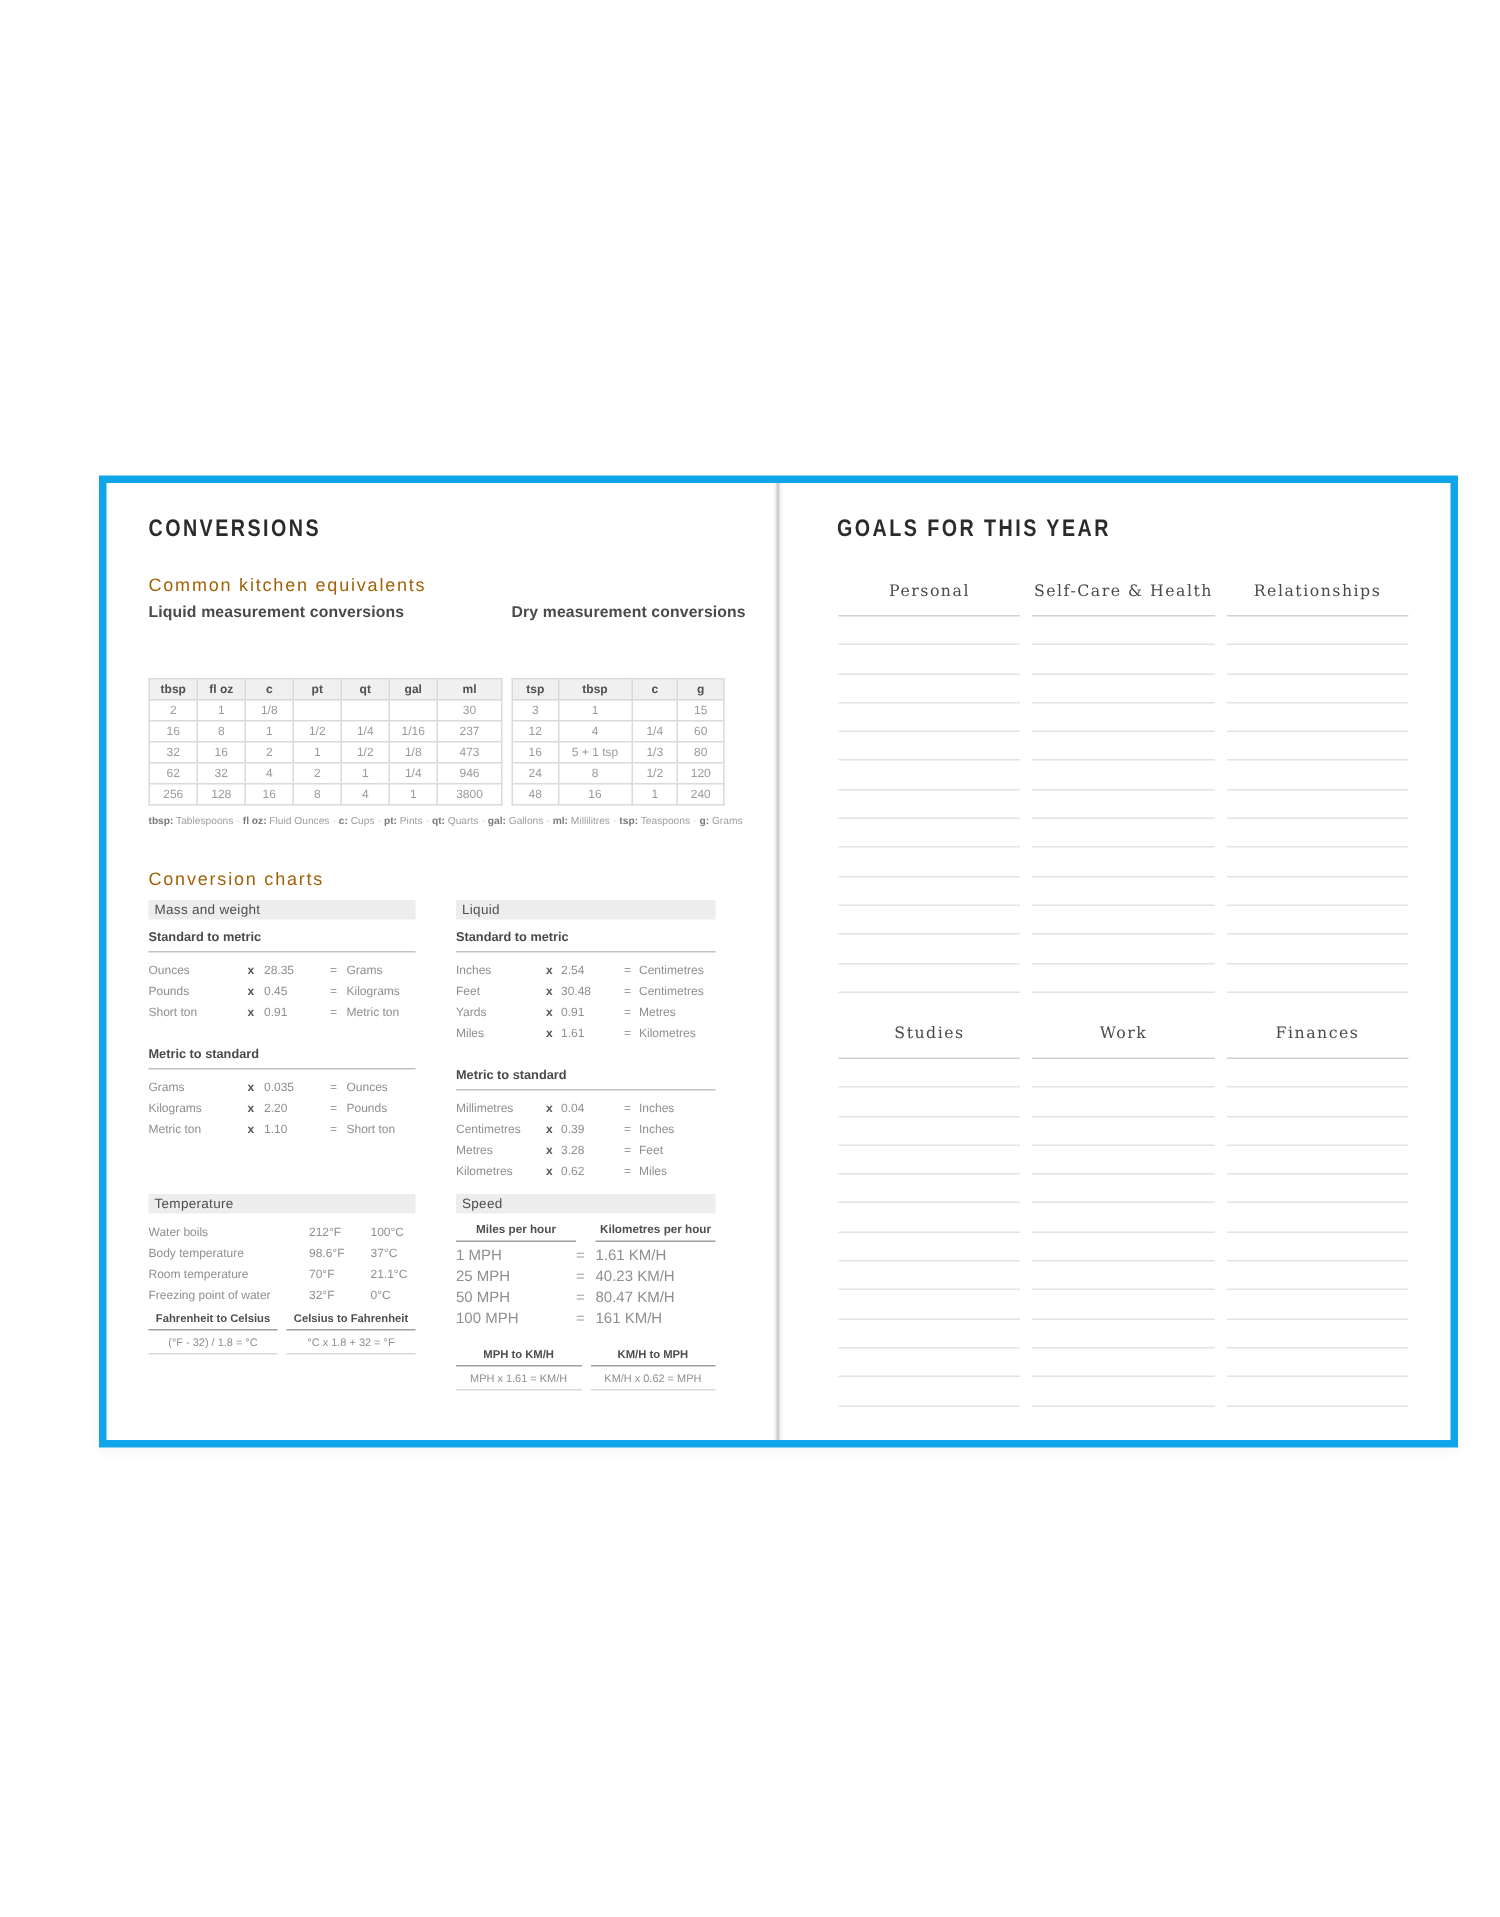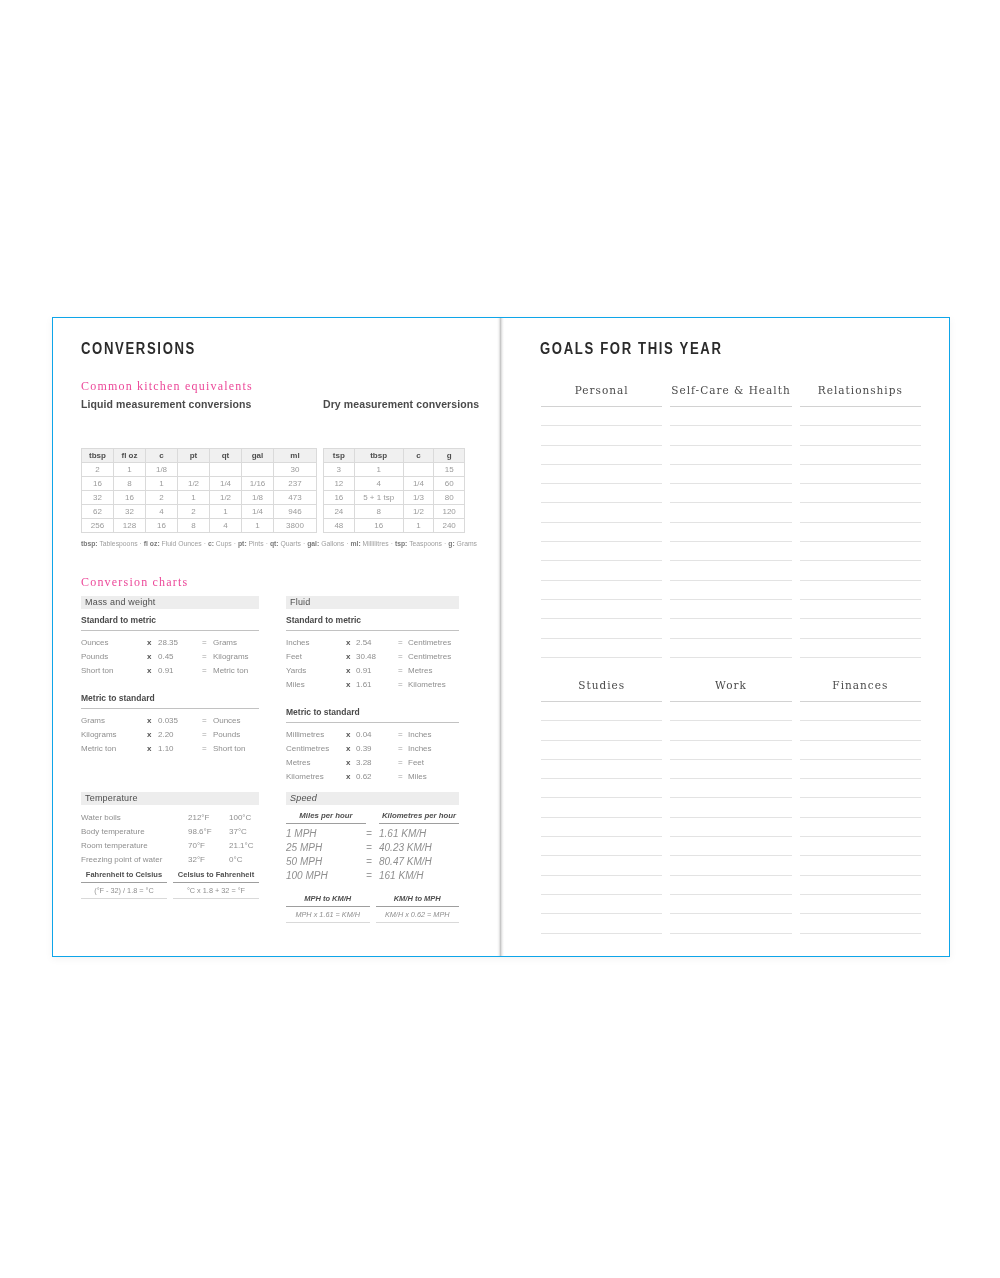--- a/index.html
+++ b/index.html
@@ -1,31 +1,31 @@
 <!DOCTYPE html>
 <html><head>
 <meta charset="utf-8">
 <style>
   html,body{margin:0;padding:0;background:#ffffff;width:1000px;height:1278px;
     font-family:"Liberation Sans",sans-serif;-webkit-font-smoothing:antialiased;}
-  .spread{position:absolute;left:52px;top:317px;width:896px;height:638px;background:#fff;
-    border:1px solid #0ea5e9;box-shadow:0 2px 8px rgba(0,0,0,0.05);}
+  .spread{position:absolute;left:66px;top:317px;width:896px;height:638px;background:#fff;
+    border:5px solid #0ea5e9;box-shadow:0 2px 8px rgba(0,0,0,0.05);}
   .page{position:absolute;top:0;height:100%;width:448px;}
   .page-left{left:0;}
   .page-right{left:448px;}
   .seam{position:absolute;left:444px;top:0;bottom:0;width:7px;
     background:linear-gradient(90deg,rgba(0,0,0,0) 0%,rgba(0,0,0,0.05) 28%,rgba(0,0,0,0.22) 50%,rgba(0,0,0,0.07) 72%,rgba(0,0,0,0) 100%);}
 
   .page-title{position:absolute;font-weight:700;font-size:16px;letter-spacing:2px;color:#2b2b2b;
     transform:scaleX(0.82);transform-origin:0 50%;white-space:nowrap;}
   .lp-title{left:28px;top:22px;}
   .rp-title{left:39px;top:22px;}
 
-  .serif-heading{position:absolute;font-family:Liberation Serif, serif;font-size:12px;
-    letter-spacing:1.2px;color:#ec4899;white-space:nowrap;}
+  .serif-heading{position:absolute;font-family:Liberation Sans, sans-serif;font-size:12px;
+    letter-spacing:1.2px;color:#a16207;white-space:nowrap;}
   .kitchen-heading{left:28px;top:61px;}
   .charts-heading{left:28px;top:257px;}
 
   .sub-heading{position:absolute;font-size:10.5px;font-weight:700;color:#4a4a4a;white-space:nowrap;letter-spacing:0.1px;}
   .liquid-sub{left:28px;top:80px;}
   .dry-sub{left:270px;top:80px;}
   .desc{position:absolute;font-size:7.5px;line-height:1.45;color:#a2a2a2;white-space:pre-line;}
   .liquid-desc{left:28px;top:95px;width:195px;}
   .dry-desc{left:270px;top:95px;width:160px;}
 
@@ -40,21 +40,21 @@
 
   .legend{position:absolute;left:28px;top:222px;width:404px;font-size:6.8px;color:#9e9e9e;white-space:nowrap;}
   .lg-abbr{font-weight:700;color:#7a7a7a;}
   .lg-sep{margin:0 2px;color:#b5b5b5;}
   .legend-item:last-child .lg-sep{display:none;}
 
   .block{position:absolute;}
   .block-mass{left:28px;top:278px;width:178px;}
   .block-length{left:233px;top:278px;width:173px;}
   .block-temp{left:28px;top:474px;width:178px;}
-  .block-speed{left:233px;top:474px;width:173px;font-style:italic;}
+  .block-speed{left:233px;top:474px;width:173px;}
   .band{height:13px;line-height:13px;background:#ededed;font-size:9px;color:#4f4f4f;padding-left:4px;letter-spacing:0.2px;}
   .sub-head{margin-top:6px;padding-bottom:5px;border-bottom:1px solid #c2c2c2;font-size:8.5px;font-weight:700;color:#4a4a4a;}
   .sub-head.second{margin-top:16px;}
   .conv-rows{margin-top:4px;}
   .conv-row{display:grid;grid-template-columns:66px 11px 44px 11px 1fr;height:14px;align-items:center;
     font-size:8px;color:#8f8f8f;}
   .block-length .conv-row{grid-template-columns:60px 10px 42px 10px 1fr;}
   .c-op{font-weight:700;color:#555;}
   .c-eq{color:#a0a0a0;}
 
@@ -250,21 +250,21 @@
             <span class="c-from">Metric ton</span>
             <span class="c-op">x</span>
             <span class="c-factor">1.10</span>
             <span class="c-eq">=</span>
             <span class="c-to">Short ton</span>
           </div>
         </div>
     </div>
 
     <div class="block block-length">
-      <div class="band">Fluid</div>
+      <div class="band">Liquid</div>
       <div class="sub-head">Standard to metric</div>
       <div class="conv-rows">
 
       <div class="conv-row">
             <span class="c-from">Inches</span>
             <span class="c-op">x</span>
             <span class="c-factor">2.54</span>
             <span class="c-eq">=</span>
             <span class="c-to">Centimetres</span>
           </div>

